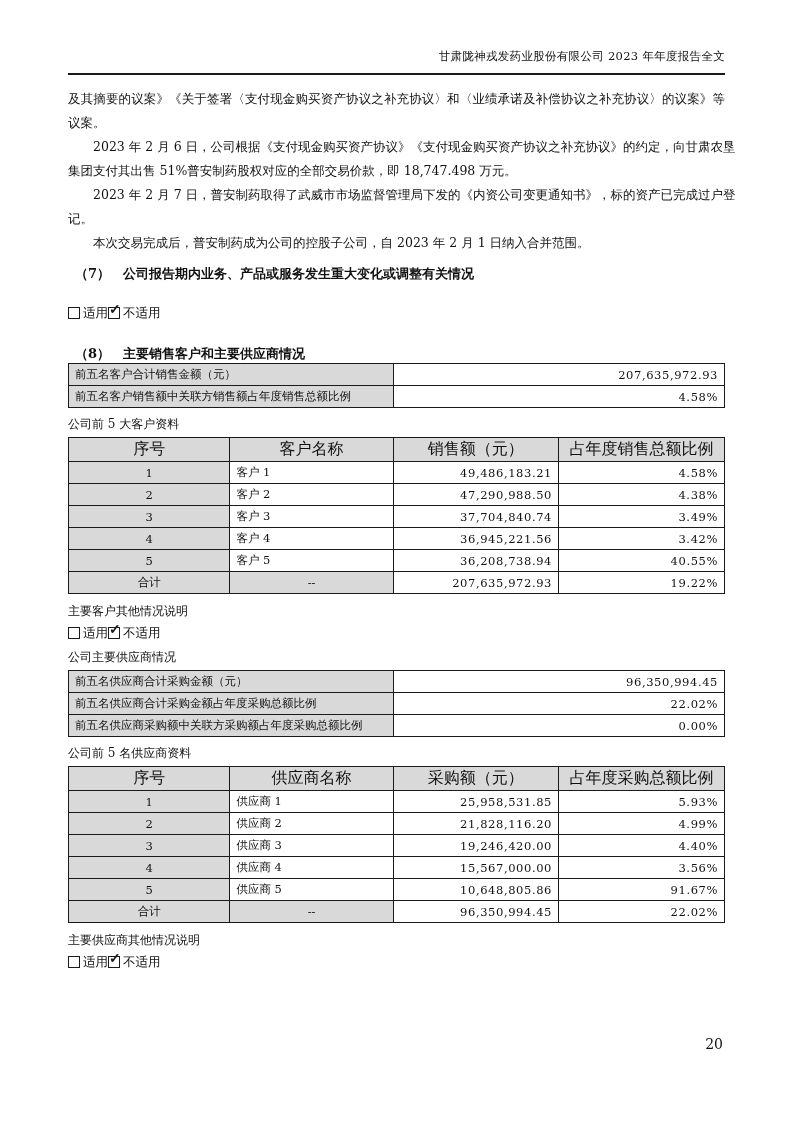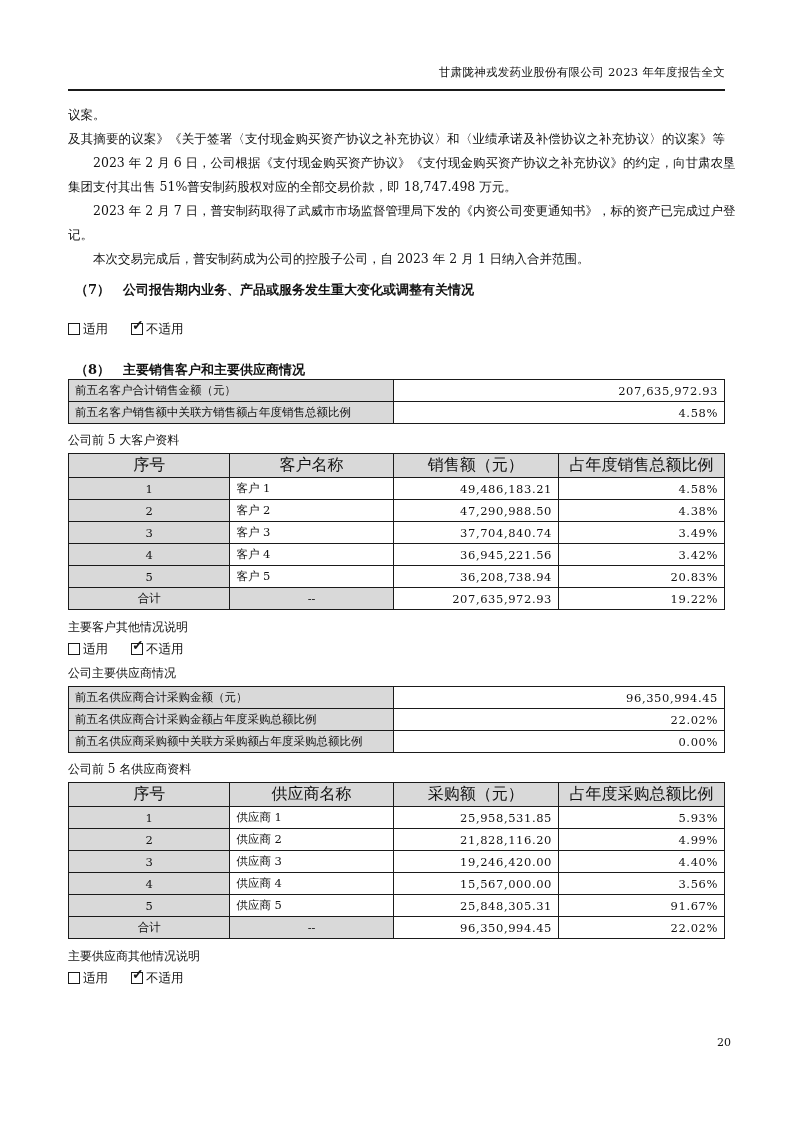--- a/index.html
+++ b/index.html
@@ -1,35 +1,35 @@
 <!DOCTYPE html>
 <html><head>
 <meta charset="utf-8">
 <style>
   html,body { margin:0; padding:0; background:#fff; }
   .page {
     position:relative; width:793px; height:1122px; background:#ffffff;
     font-family:"DejaVu Serif","Liberation Serif",serif; color:#111;
     overflow:hidden; margin:0 auto;
   }
-  .inner { padding:16px 68px; }
+  .inner { padding:0 68px; }
 
   .header { padding-top:48px; padding-bottom:9px; border-bottom:2px solid #1a1a1a; }
   .header-title { text-align:right; font-size:11.5px; line-height:16px; letter-spacing:0.3px; }
 
   .body-text { margin-top:12px; font-size:12.5px; line-height:24px; }
   .line { white-space:nowrap; }
   .line.full { text-align:justify; text-align-last:justify; }
   .line.indent { text-indent:2em; }
 
   .sec-heading { margin-top:10px; padding-left:7px; font-size:13px; font-weight:bold; line-height:18px; }
   .sec-heading .sec-title { margin-left:13px; }
   .sec-heading.s8 { margin-top:24px; }
 
-  .appl { margin-top:22px; font-size:12.5px; line-height:16px; display:flex; gap:23px; align-items:flex-start; }
+  .appl { margin-top:22px; font-size:12.5px; line-height:16px; display:flex; gap:0; align-items:flex-start; }
   .appl.tight { margin-top:6px; }
   .chk { display:inline-flex; align-items:center; }
   .box { display:inline-block; width:10px; height:10px; border:1.5px solid #1a1a1a; margin-right:3px; position:relative; background:#fff; }
   .box .tick { position:absolute; top:-6px; left:0px; font-size:14px; font-weight:bold; line-height:14px; color:#1a1a1a; }
 
   .cap { font-size:12px; line-height:16px; margin-top:16px; margin-bottom:5px; }
   .cap.tight { margin-top:8px; }
   .note { font-size:12px; line-height:16px; margin-top:9px; }
 
   table.tbl { width:100%; border-collapse:collapse; table-layout:fixed; font-size:11.5px; }
@@ -37,35 +37,35 @@
   .tbl th { background:#d9d9d9; font-weight:normal; font-size:16px; text-align:center; height:20px; }
   
   .tbl2 td:first-child { background:#d9d9d9; text-align:left; }
   .tbl2 td:last-child  { text-align:right; letter-spacing:0.6px; }
   
   .tbl4 tbody td:nth-child(1) { background:#d9d9d9; text-align:center; }
   .tbl4 tbody td:nth-child(2) { text-align:left; }
   .tbl4 tbody td:nth-child(3), .tbl4 tbody td:nth-child(4) { text-align:right; letter-spacing:0.6px; }
   .tbl4 tbody tr.total-row td:nth-child(2) { background:#d9d9d9; text-align:center; }
 
-  .pageno { position:absolute; right:62px; top:1036px; font-size:11px;margin-left:20px; }
+  .pageno { position:absolute; right:70px; top:1036px; font-size:14px;margin-left:20px; }
 </style>
 </head>
 <body>
 
 <div class="page">
   <div class="inner">
 
     <div class="header">
       <div class="header-title">甘肃陇神戎发药业股份有限公司 2023 年年度报告全文</div>
     </div>
 
     <div class="body-text">
+      <div class="line full">及其摘要的议案》《关于签署〈支付现金购买资产协议之补充协议〉和〈业绩承诺及补偿协议之补充协议〉的议案》等</div>
       <div class="line">议案。</div>
-      <div class="line full">及其摘要的议案》《关于签署〈支付现金购买资产协议之补充协议〉和〈业绩承诺及补偿协议之补充协议〉的议案》等</div>
       <div class="line full indent">2023 年 2 月 6 日，公司根据《支付现金购买资产协议》《支付现金购买资产协议之补充协议》的约定，向甘肃农垦</div>
       <div class="line">集团支付其出售 51%普安制药股权对应的全部交易价款，即 18,747.498 万元。</div>
       <div class="line full indent">2023 年 2 月 7 日，普安制药取得了武威市市场监督管理局下发的《内资公司变更通知书》，标的资产已完成过户登</div>
       <div class="line">记。</div>
       <div class="line indent">本次交易完成后，普安制药成为公司的控股子公司，自 2023 年 2 月 1 日纳入合并范围。</div>
     </div>
 
     <div class="sec-heading">
       <span class="sec-num">（7）</span><span class="sec-title">公司报告期内业务、产品或服务发生重大变化或调整有关情况</span>
     </div>
@@ -144,21 +144,21 @@
           <tr>
             <td>4</td>
             <td>客户 4</td>
             <td>36,945,221.56</td>
             <td>3.42%</td>
           </tr>
           <tr>
             <td>5</td>
             <td>客户 5</td>
             <td>36,208,738.94</td>
-            <td>20.83%</td>
+            <td>40.55%</td>
           </tr>
           <tr class="total-row">
             <td>合计</td>
             <td>--</td>
             <td>207,635,972.93</td>
             <td>19.22%</td>
           </tr>
         </tbody>
     </table>
 
@@ -238,21 +238,21 @@
           </tr>
           <tr>
             <td>4</td>
             <td>供应商 4</td>
             <td>15,567,000.00</td>
             <td>3.56%</td>
           </tr>
           <tr>
             <td>5</td>
             <td>供应商 5</td>
-            <td>25,848,305.31</td>
+            <td>10,648,805.86</td>
             <td>91.67%</td>
           </tr>
           <tr class="total-row">
             <td>合计</td>
             <td>--</td>
             <td>96,350,994.45</td>
             <td>22.02%</td>
           </tr>
         </tbody>
     </table>

